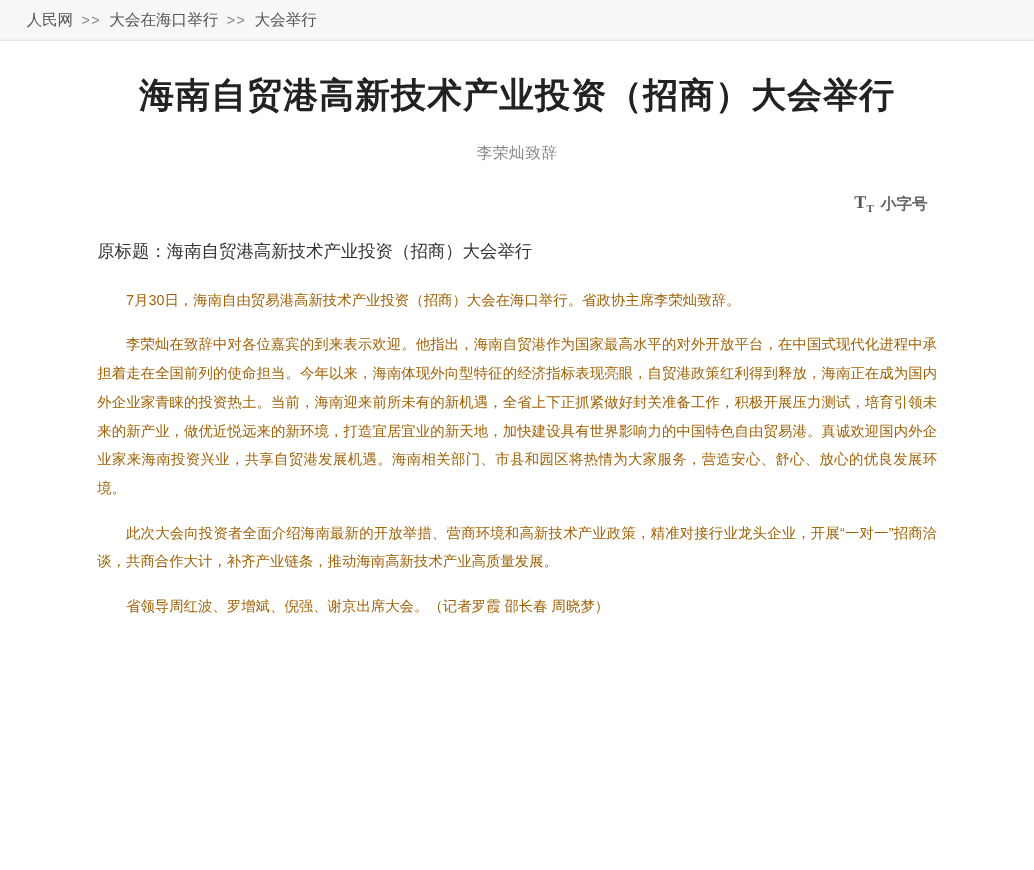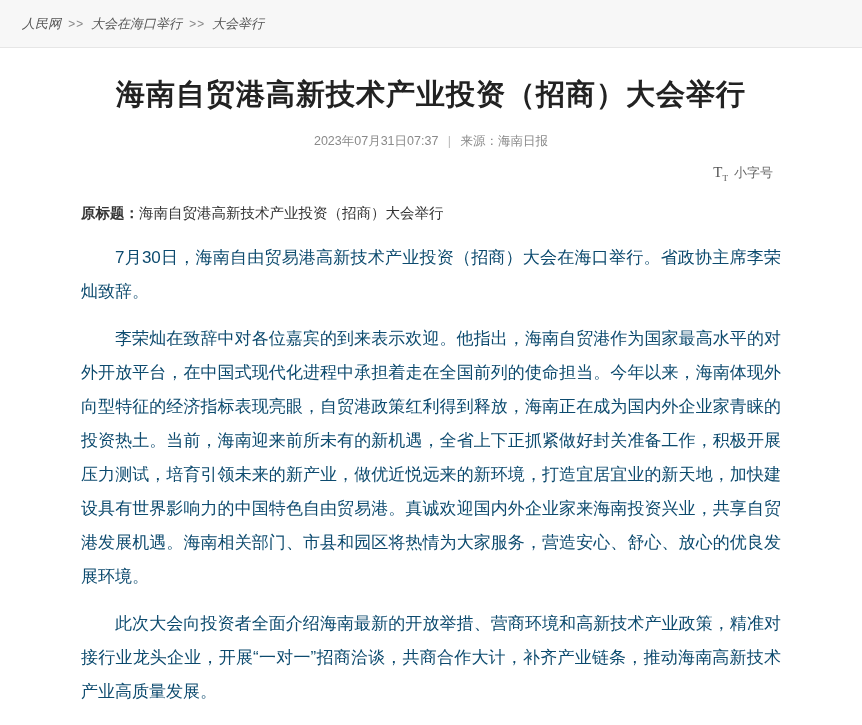--- a/index.html
+++ b/index.html
@@ -10,30 +10,29 @@
   body {
     width: 862px;
     height: 725px;
     font-family: "Liberation Sans", sans-serif;
     color: #333333;
     overflow: hidden;
   }
 
   
   .breadcrumb-bar {
-    height: 48px;
+    height: 34px;
     background: #f7f7f7;
     border-bottom: 1px solid #e6e6e6;
     display: flex;
     align-items: center;
     padding: 0 22px;
     font-size: 13px;
     color: #555555;
     box-sizing: border-box;
-    font-style: italic;
   }
   .breadcrumb-bar a {
     color: #555555;
     text-decoration: none;
   }
   .breadcrumb-sep {
     margin: 0 7px;
     color: #888888;
     font-size: 12px;
     letter-spacing: 1px;
@@ -85,20 +84,21 @@
     margin: 14px 0 18px 0;
     padding-right: 8px;
   }
   .fontsize-btn {
     display: inline-flex;
     gap: 6px;
     font-size: 13px;
     color: #666666;
     cursor: pointer;
     user-select: none;
+    font-weight: bold;
   }
   .fontsize-icon {
     font-family: "Liberation Serif", serif;
     font-size: 15px;
     color: #555555;
     line-height: 1;
     position: relative;
     top: 1px;
   }
   .fontsize-icon sub {
@@ -107,26 +107,25 @@
 
   
   .orig-title {
     font-size: 14.5px;
     color: #333333;
     line-height: 1.9;
     margin: 0 0 14px 0;
   }
   .orig-title .lbl {
     color: #333333;
-    font-weight: bold;
   }
 
   .body-text p {
-    font-size: 17px;
-    color: #0c4a6e;
+    font-size: 12px;
+    color: #a16207;
     line-height: 2.0;
     text-align: justify;
     margin: 0 0 13px 0;
     text-indent: 2em;
   }
 </style>
 </head>
 <body>
 
 <div class="breadcrumb-bar">
@@ -134,26 +133,22 @@
   <span class="breadcrumb-sep">&gt;&gt;</span>
   <a href="#">大会在海口举行</a>
   <span class="breadcrumb-sep">&gt;&gt;</span>
   <a href="#">大会举行</a>
 </div>
 
 <div class="article">
 
   <h1 class="headline">海南自贸港高新技术产业投资（招商）大会举行</h1>
 
+  <div class="subhead">李荣灿致辞</div>
 
-  <div class="meta">
-    <span>2023年07月31日07:37</span>
-    <span class="sep">|</span>
-    <span>来源：</span><span>海南日报</span>
-  </div>
 
   <div class="fontsize-bar">
     <span class="fontsize-btn">
       <span class="fontsize-icon">
         <span>T</span><sub>T</sub>
       </span>
       <span>小字号</span>
     </span>
   </div>
 

